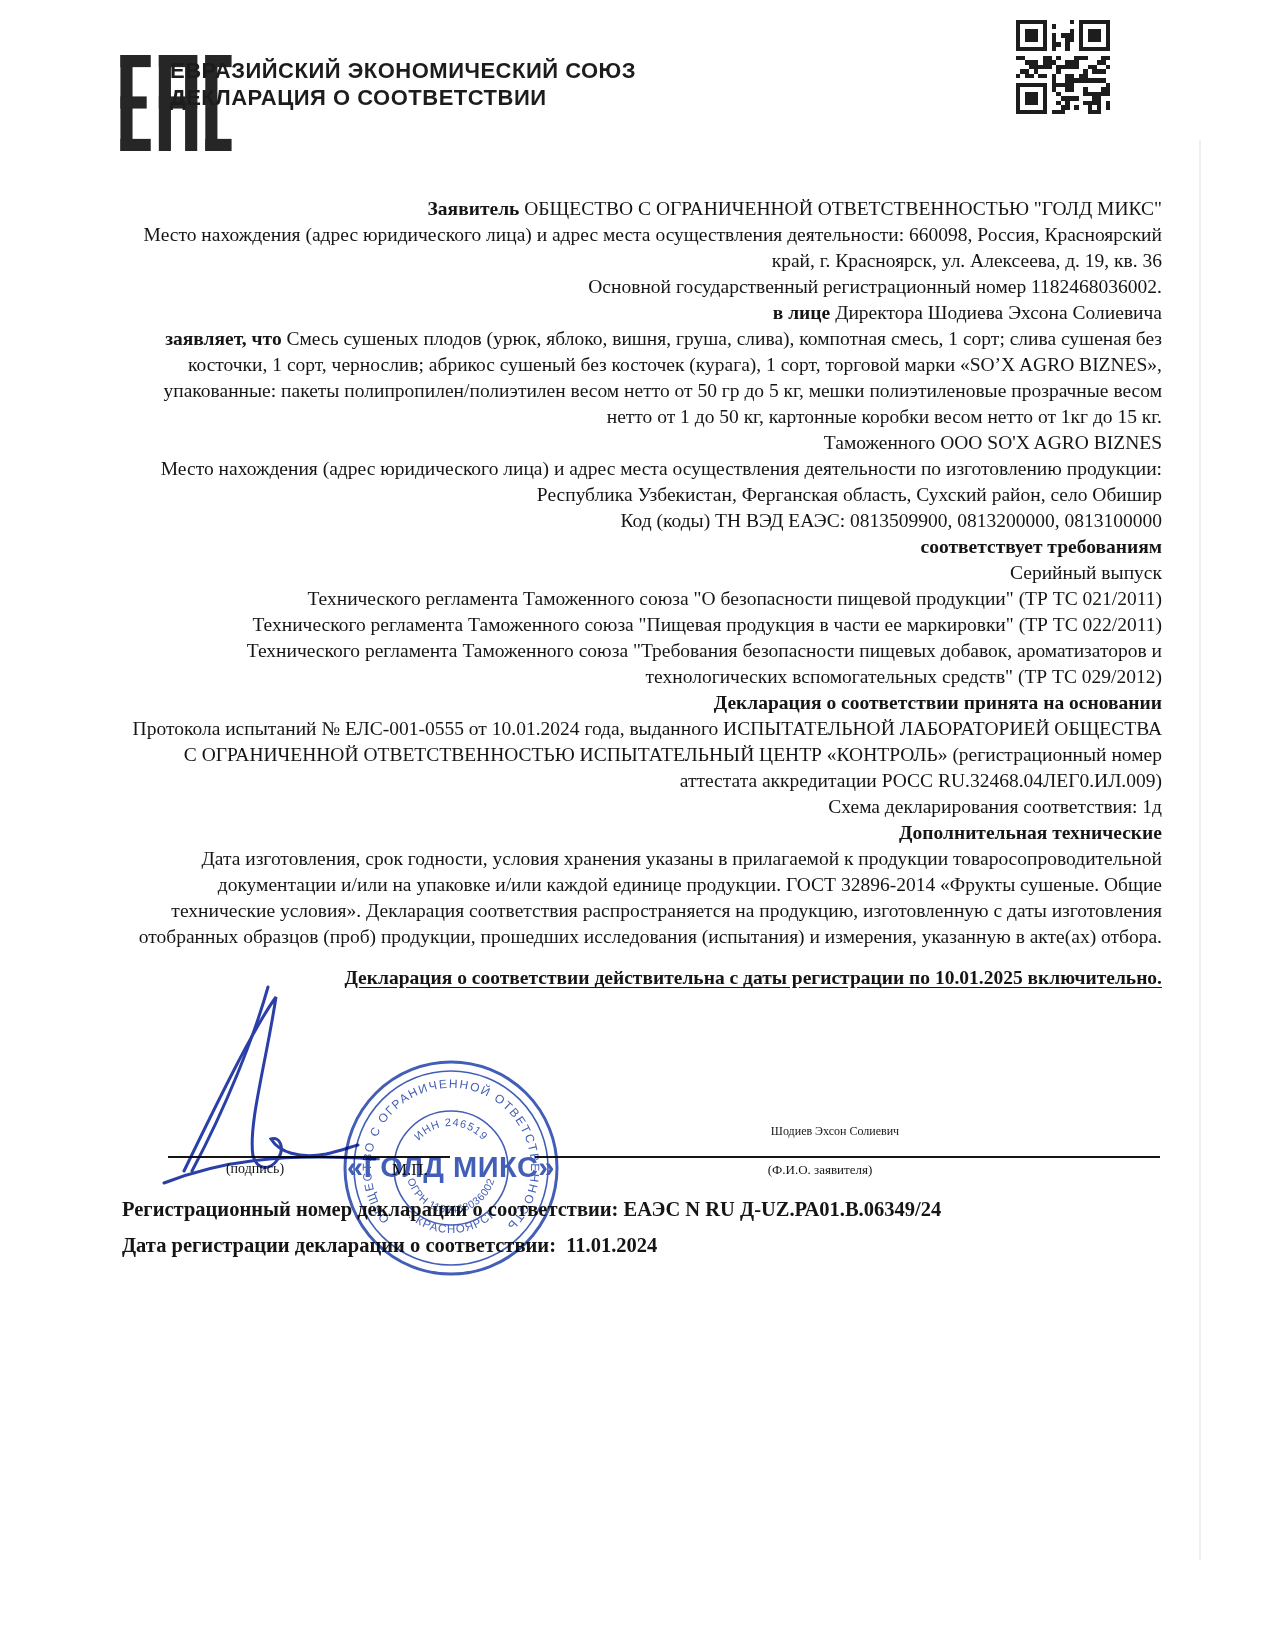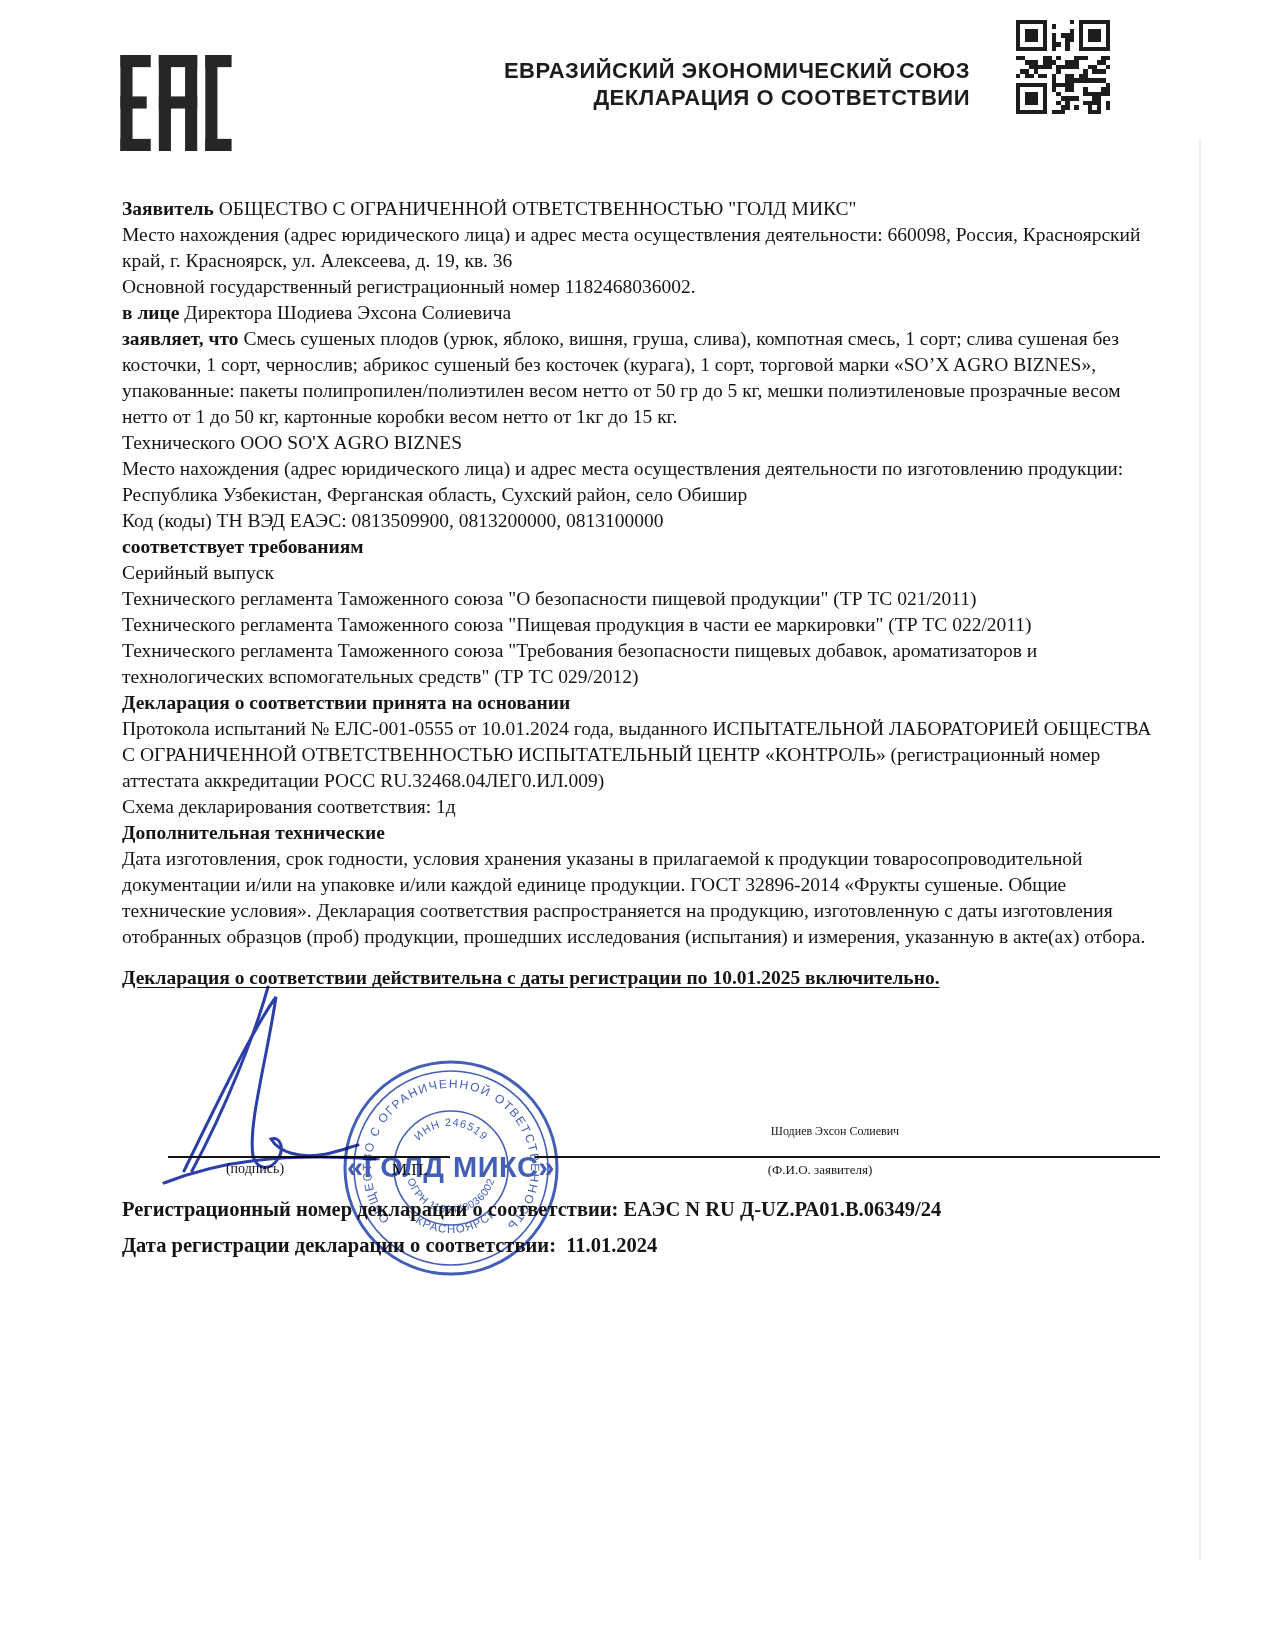--- a/index.html
+++ b/index.html
@@ -9,32 +9,32 @@
     width: 1275px; height: 1650px;
     background: #ffffff;
     font-family: "Liberation Serif", serif;
     color: #151515;
     overflow: hidden;
   }
   
   .eac-logo { position: absolute; left: 120px; top: 55px; width: 112px; height: 96px; }
   .doc-title {
     position: absolute; left: 170px; top: 57px; width: 800px;
-    text-align: right;
+    text-align: left;
     font-family: "Liberation Sans", sans-serif;
     font-weight: bold; font-size: 22px; line-height: 27px;
     letter-spacing: 0.5px; color: #1c1c1c;
   }
   .qr { position: absolute; left: 1016px; top: 20px; width: 94px; height: 94px; }
   .qr svg { width: 100%; height: 100%; shape-rendering: crispEdges; }
 
   
   .body {
     position: absolute; left: 122px; top: 196px; width: 1040px;
-    font-size: 19.5px; line-height: 26px;
+    font-size: 19.5px; line-height: 26px; text-align: right;
   }
   .body p { margin: 0; }
   .body b { font-weight: bold; }
   .validity {
     margin-top: 15px !important;
     font-weight: bold;
     text-decoration: underline;
     text-underline-offset: 3px;
   }
 
@@ -115,21 +115,21 @@
         <path d="M12 0h1v1h-1zM8 1h1v1h-1zM12 2h1v1h-1zM8 3h1v1h-1zM10 3h1v1h-1zM11 3h1v1h-1zM12 3h1v1h-1zM8 4h1v1h-1zM11 4h1v1h-1zM12 4h1v1h-1zM8 5h1v1h-1zM9 5h1v1h-1zM11 5h1v1h-1zM8 6h1v1h-1zM11 6h1v1h-1zM0 8h1v1h-1zM1 8h1v1h-1zM6 8h1v1h-1zM7 8h1v1h-1zM9 8h1v1h-1zM13 8h1v1h-1zM14 8h1v1h-1zM15 8h1v1h-1zM19 8h1v1h-1zM20 8h1v1h-1zM2 9h1v1h-1zM3 9h1v1h-1zM4 9h1v1h-1zM6 9h1v1h-1zM7 9h1v1h-1zM8 9h1v1h-1zM11 9h1v1h-1zM12 9h1v1h-1zM13 9h1v1h-1zM18 9h1v1h-1zM19 9h1v1h-1zM3 10h1v1h-1zM4 10h1v1h-1zM5 10h1v1h-1zM6 10h1v1h-1zM7 10h1v1h-1zM9 10h1v1h-1zM10 10h1v1h-1zM11 10h1v1h-1zM12 10h1v1h-1zM13 10h1v1h-1zM16 10h1v1h-1zM17 10h1v1h-1zM20 10h1v1h-1zM1 11h1v1h-1zM2 11h1v1h-1zM4 11h1v1h-1zM9 11h1v1h-1zM15 11h1v1h-1zM17 11h1v1h-1zM18 11h1v1h-1zM19 11h1v1h-1zM0 12h1v1h-1zM2 12h1v1h-1zM3 12h1v1h-1zM5 12h1v1h-1zM6 12h1v1h-1zM8 12h1v1h-1zM11 12h1v1h-1zM12 12h1v1h-1zM14 12h1v1h-1zM15 12h1v1h-1zM8 13h1v1h-1zM11 13h1v1h-1zM12 13h1v1h-1zM13 13h1v1h-1zM14 13h1v1h-1zM15 13h1v1h-1zM16 13h1v1h-1zM17 13h1v1h-1zM18 13h1v1h-1zM19 13h1v1h-1zM8 14h1v1h-1zM9 14h1v1h-1zM10 14h1v1h-1zM11 14h1v1h-1zM12 14h1v1h-1zM20 14h1v1h-1zM8 15h1v1h-1zM11 15h1v1h-1zM12 15h1v1h-1zM15 15h1v1h-1zM19 15h1v1h-1zM20 15h1v1h-1zM9 16h1v1h-1zM15 16h1v1h-1zM16 16h1v1h-1zM17 16h1v1h-1zM18 16h1v1h-1zM19 16h1v1h-1zM20 16h1v1h-1zM10 17h1v1h-1zM11 17h1v1h-1zM12 17h1v1h-1zM13 17h1v1h-1zM17 17h1v1h-1zM18 17h1v1h-1zM9 18h1v1h-1zM11 18h1v1h-1zM15 18h1v1h-1zM16 18h1v1h-1zM17 18h1v1h-1zM18 18h1v1h-1zM20 18h1v1h-1zM10 19h1v1h-1zM11 19h1v1h-1zM13 19h1v1h-1zM16 19h1v1h-1zM18 19h1v1h-1zM20 19h1v1h-1zM8 20h1v1h-1zM9 20h1v1h-1zM10 20h1v1h-1zM16 20h1v1h-1zM17 20h1v1h-1zM18 20h1v1h-1zM0 0h7v7h-7z M1 1v5h5v-5z M2 2h3v3h-3zM14 0h7v7h-7z M15 1v5h5v-5z M16 2h3v3h-3zM0 14h7v7h-7z M1 15v5h5v-5z M2 16h3v3h-3z" fill="#1d1d1d" fill-rule="evenodd"></path>
       </svg>
   </div>
 
   <div class="body">
     <p><b>Заявитель</b><span> ОБЩЕСТВО С ОГРАНИЧЕННОЙ  ОТВЕТСТВЕННОСТЬЮ "ГОЛД МИКС"</span></p>
     <p><span>Место нахождения (адрес юридического лица) и адрес места осуществления деятельности: 660098, Россия,  Красноярский  край, г. Красноярск, ул. Алексеева, д. 19, кв. 36</span></p>
     <p><span>Основной государственный регистрационный номер 1182468036002.</span></p>
     <p><b>в лице</b><span> Директора Шодиева Эхсона Солиевича</span></p>
     <p><b>заявляет, что</b><span> Смесь сушеных плодов (урюк, яблоко, вишня, груша, слива), компотная смесь, 1 сорт; слива сушеная без косточки,  1 сорт, чернослив; абрикос сушеный без косточек (курага), 1 сорт, торговой марки «SO’X AGRO BIZNES», упакованные: пакеты полипропилен/полиэтилен весом нетто от 50 гр до 5 кг, мешки полиэтиленовые прозрачные весом нетто от 1 до 50 кг, картонные коробки весом нетто от 1кг до 15 кг.</span></p>
-    <p><span>Технического ООО SO'X AGRO BIZNES</span></p>
+    <p><span>Таможенного ООО SO'X AGRO BIZNES</span></p>
     <p><span>Место нахождения (адрес юридического лица) и адрес места осуществления деятельности по изготовлению продукции: Республика  Узбекистан,  Ферганская область,  Сухский  район, село Обишир</span></p>
     <p><span>Код (коды) ТН ВЭД ЕАЭС: 0813509900, 0813200000, 0813100000</span></p>
     <p><b>соответствует требованиям</b></p>
     <p><span>Серийный выпуск</span></p>
     <p><span>Технического регламента Таможенного союза "О безопасности пищевой продукции" (ТР ТС 021/2011)</span></p>
     <p><span>Технического регламента Таможенного союза "Пищевая продукция в части ее маркировки" (ТР ТС 022/2011)</span></p>
     <p><span>Технического регламента Таможенного союза "Требования безопасности пищевых добавок, ароматизаторов и технологических вспомогательных средств" (ТР ТС 029/2012)</span></p>
     <p><b>Декларация о соответствии принята на основании</b></p>
     <p><span>Протокола испытаний № ЕЛС-001-0555 от 10.01.2024 года, выданного ИСПЫТАТЕЛЬНОЙ ЛАБОРАТОРИЕЙ  ОБЩЕСТВА С ОГРАНИЧЕННОЙ  ОТВЕТСТВЕННОСТЬЮ ИСПЫТАТЕЛЬНЫЙ ЦЕНТР «КОНТРОЛЬ»  (регистрационный номер аттестата аккредитации РОСС RU.32468.04ЛЕГ0.ИЛ.009)</span></p>
     <p><span>Схема декларирования соответствия: 1д</span></p>

